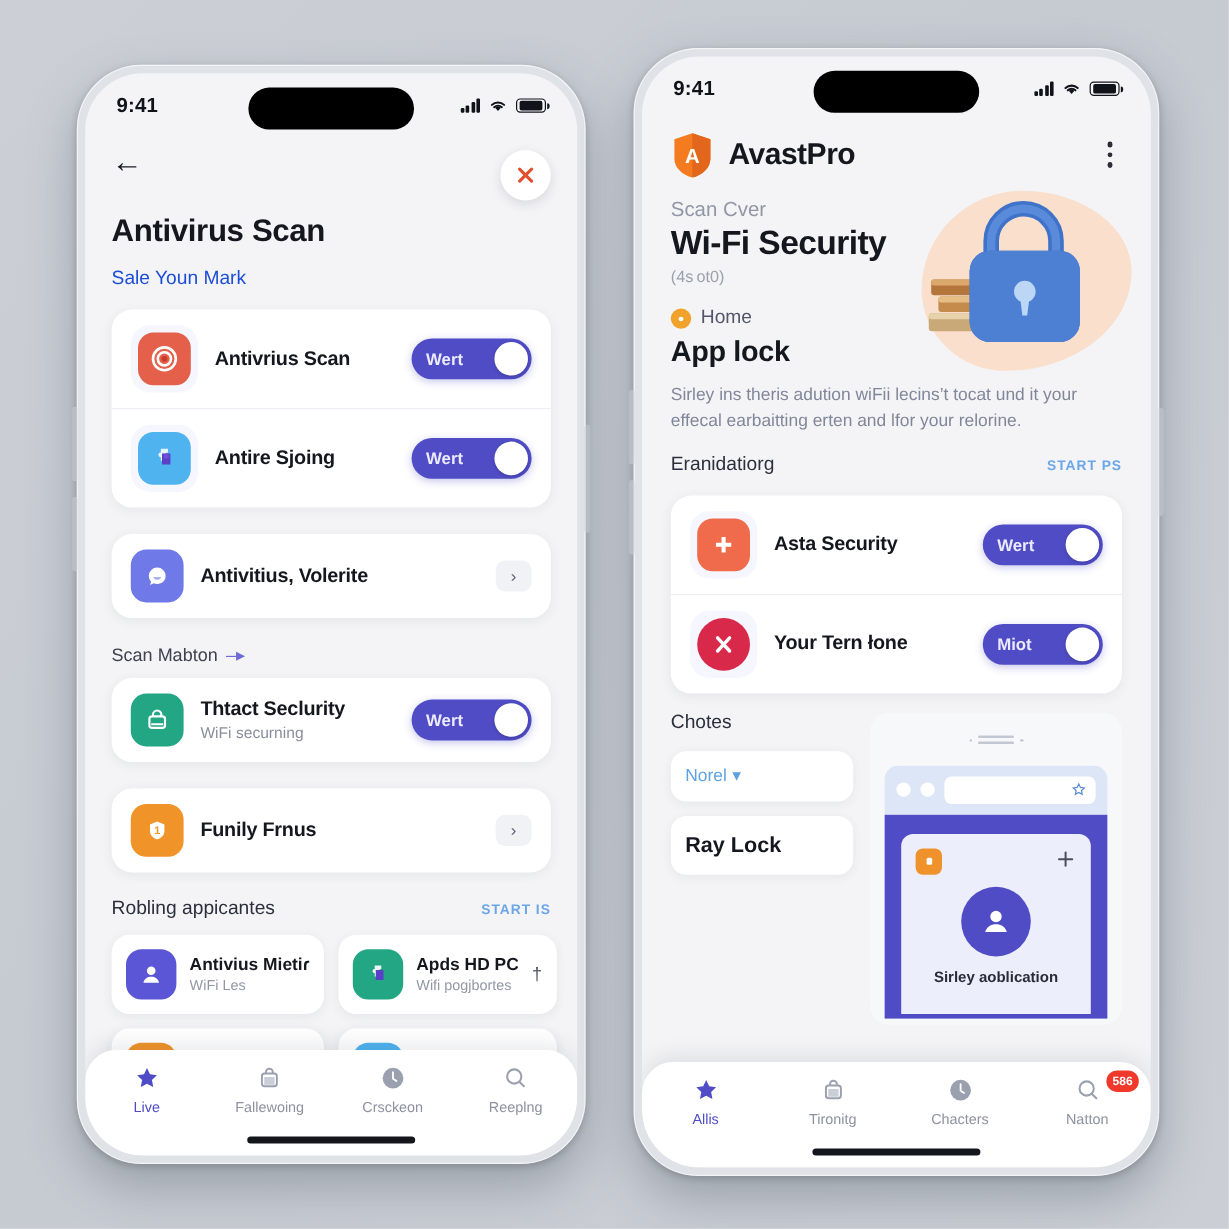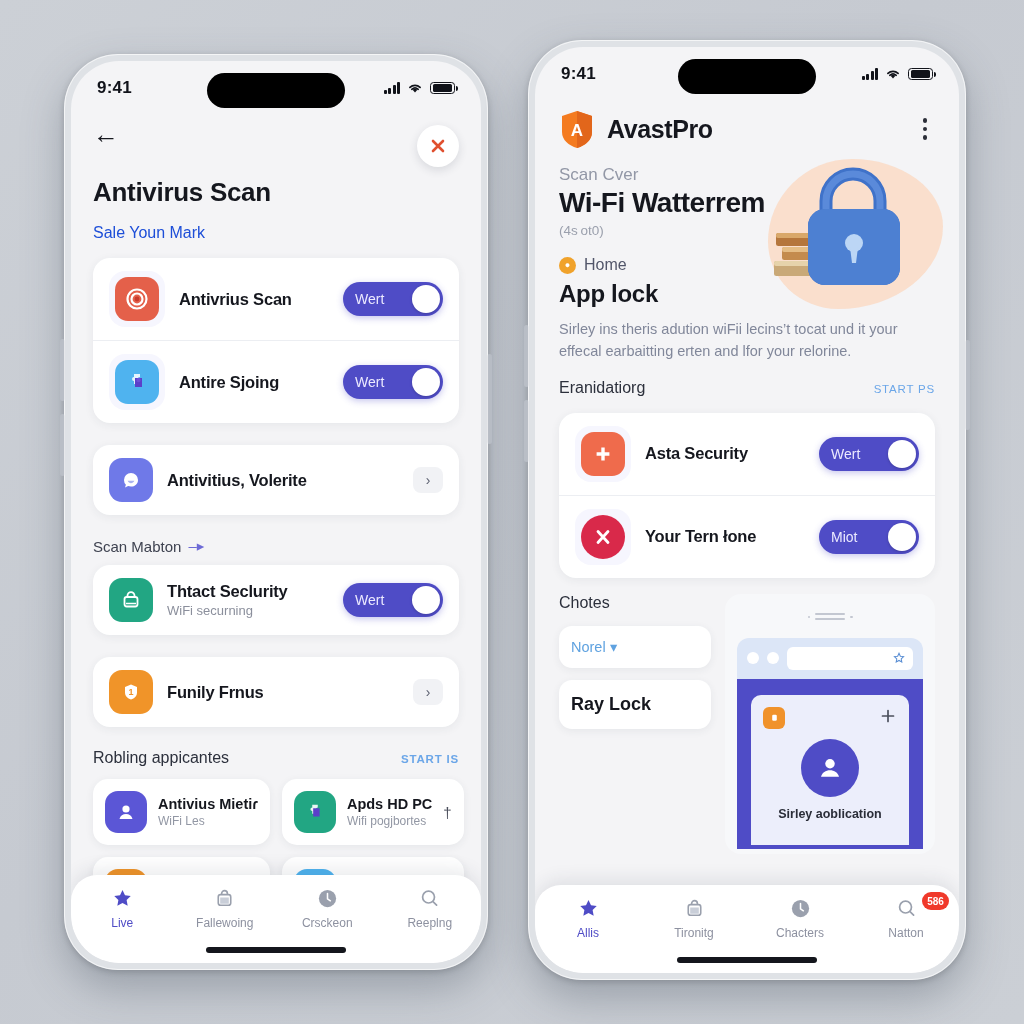--- a/index.html
+++ b/index.html
@@ -95,21 +95,21 @@
   .row-text { flex: 1 1 auto; min-width: 0; }
   .row-title { font-size: 16.5px; font-weight: 700; color: #15171e; letter-spacing:-.2px; white-space:nowrap; overflow:hidden; text-overflow:ellipsis;}
   .row-sub { font-size: 13px; color: #8b8f9c; margin-top: 2px; }
 
   .toggle {
     flex:0 0 auto; width: 100px; height: 34px; border-radius: 20px;
     background: #4f4cc6; display:flex; align-items:center; justify-content:flex-start;
     padding: 0 6px 0 12px; position: relative;
     box-shadow: 0 2px 7px rgba(79,76,198,.32);
   }
-  .toggle .tg-label { font-size: 14px; color: #eceaff; font-weight: 400; }
+  .toggle .tg-label { font-size: 14px; color: #eceaff; font-weight: 700; }
   .toggle .knob { position:absolute; right: 3px; top: 3px; width: 28px; height: 28px; border-radius: 50%; background:#fff; box-shadow: 0 1px 3px rgba(0,0,0,.2); }
 
   .chev {
     flex:0 0 auto; width: 30px; height: 26px; border-radius: 8px; background:#f1f2f5;
     display:flex; align-items:center; justify-content:center; color:#5c6070; font-size:14px;
   }
 
   .group-label { display:flex; align-items:center; gap:7px; font-size:15px; color:#3e4250; margin-top: 22px; }
   .group-label .dash { color:#6d6ad6; font-size: 15px; }
 
@@ -161,21 +161,21 @@
   .hero-home { display:flex; align-items:center; gap:8px; margin-top: 18px; font-size:16px; color:#52566a;}
   .dot-ic { width:17px;height:17px;border-radius:50%;background:#f0a22b;display:flex;align-items:center;justify-content:center;color:#fff;font-size:9px;}
   .hero-h2 { font-size: 24px; font-weight:700; color:#15171e; margin-top: 6px; letter-spacing:-.3px;}
   .hero-desc { font-size: 14.5px; color:#81879a; line-height: 1.55; margin-top: 10px; }
 
   .hero-art { position:absolute; right:-8px; top:-6px; width: 175px; height: 150px; }
   .blob { position:absolute; inset:0; background:#fadac6; border-radius: 48% 52% 60% 40% / 55% 45% 55% 45%; opacity:.85;}
 
   .p2-sec-head { display:flex; align-items:baseline; justify-content:space-between; margin-top: 16px; }
   .p2-sec-head .t { font-size: 16px; color:#2c303c; }
-  .p2-sec-head .a { font-size: 11.5px; font-weight:400; letter-spacing:.8px; color:#6ba6e8; }
+  .p2-sec-head .a { font-size: 11.5px; font-weight:700; letter-spacing:.8px; color:#6ba6e8; }
 
   .p2-bottom { display:flex; gap: 14px; margin-top: 16px; align-items:flex-start; }
   .p2-left-col { flex: 0 0 152px; }
   .chotes-lbl { font-size: 16px; color:#2c303c; }
   .note-card { background:#fff; border-radius: 15px; padding: 12px; box-shadow: 0 2px 9px rgba(40,50,70,.07); margin-top: 10px; }
   .note-top { display:flex; align-items:flex-start; justify-content:space-between; }
   .note-title { font-size: 16px; font-weight:700; color:#15171e; margin-top: 12px; letter-spacing:-.3px;}
   .note-sub { font-size: 12.5px; color:#9297a4; margin-top: 4px; }
   .pill-card { background:#fff; border-radius: 13px; padding: 12px; margin-top: 14px; box-shadow: 0 2px 9px rgba(40,50,70,.07); }
   .pill-card .sel { font-size: 14.5px; color:#5fa2e0; }
@@ -484,21 +484,21 @@
               <path d="M58 54v-12a27 27 0 0 1 54 0v12" fill="none" stroke="#3f72c9" stroke-width="13" stroke-linecap="round"></path>
               <path d="M58 54v-12a27 27 0 0 1 54 0v12" fill="none" stroke="#5a8ada" stroke-width="7" stroke-linecap="round"></path>
               <rect x="40" y="50" width="92" height="76" rx="17" fill="#416fc4"></rect>
               <rect x="40" y="50" width="92" height="76" rx="17" fill="#4d80d2"></rect>
               <circle cx="86" cy="84" r="9" fill="#bcd6f5"></circle>
               <path d="M82 88h8l-2 16h-4Z" fill="#bcd6f5"></path>
             </g>
           </svg>
         </div>
         <div class="hero-kicker">Scan Cver</div>
-        <div class="hero-title">Wi-Fi Watterrem</div>
+        <div class="hero-title">Wi-Fi Security</div>
         <div class="hero-meta">(4s ot0)</div>
         <div class="hero-home">
           <span class="dot-ic">●</span>
           <span>Home</span>
         </div>
         <div class="hero-h2">App lock</div>
         <div class="hero-desc">Sirley ins theris adution wiFii lecins’t tocat und it your effecal earbaitting erten and lfor your relorine.</div>
       </div>
 
       <div class="p2-sec-head">

